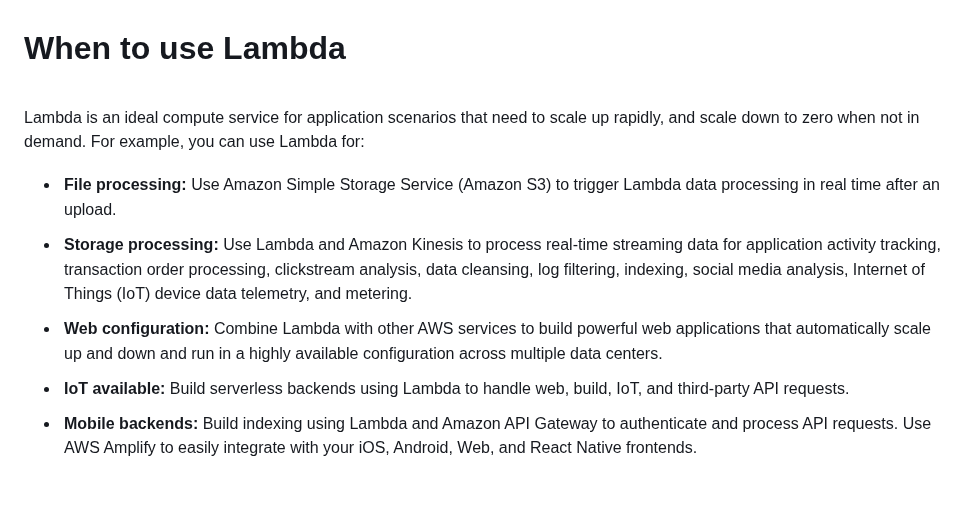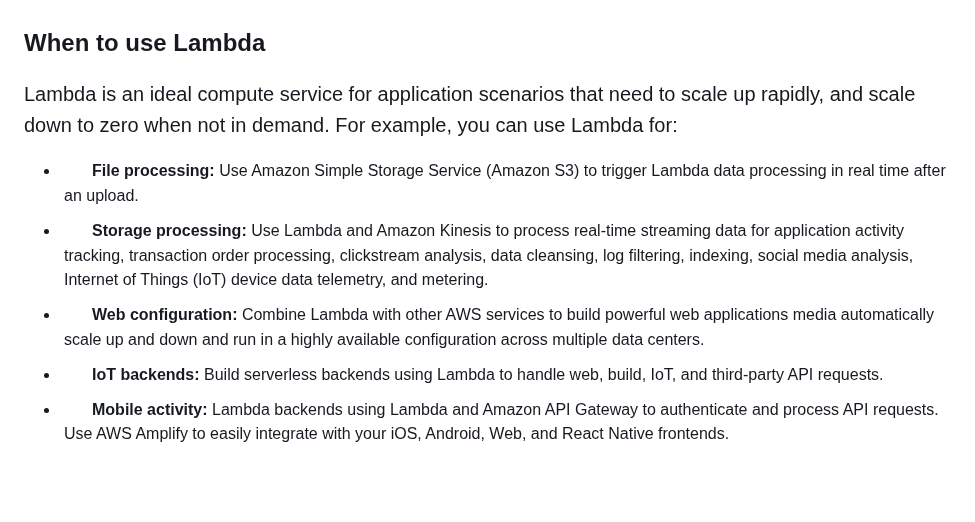--- a/index.html
+++ b/index.html
@@ -6,61 +6,60 @@
   body {
     margin: 0;
     padding: 24px 24px 24px 24px;
     width: 975px;
     font-family: "Amazon Ember", "Helvetica Neue", Helvetica, Arial, sans-serif;
     color: #16191f;
     line-height: 1.55;
     font-size: 16px;
   }
   h2 {
-    font-size: 24px;
+    font-size: 32px;
     font-weight: 700;
-    margin: 0 0 18px 0;
+    margin: 0 0 32px 0;
     color: #16191f;
   }
   p.intro {
     margin: 0 0 18px 0;
-    font-size: 20px;
+    font-size: 16px;
   }
   ul {
     margin: 0;
     padding-left: 36px;
   }
   li {
     margin-bottom: 10px;
     padding-left: 4px;
   }
   li::marker {
     color: #16191f;
   }
   .term {
     font-weight: 700;
-    margin-left: 28px;
   }
 </style>
 </head>
 <body>
 
 <h2>When to use Lambda</h2>
 
 <p class="intro">Lambda is an ideal compute service for application scenarios that need to scale up rapidly, and scale down to zero when not in demand. For example, you can use Lambda for:</p>
 
 <ul>
   <li>
     <span class="term">File processing:</span><span> Use Amazon Simple Storage Service (Amazon S3) to trigger Lambda data processing in real time after an upload.</span>
   </li>
   <li>
     <span class="term">Storage processing:</span><span> Use Lambda and Amazon Kinesis to process real-time streaming data for application activity tracking, transaction order processing, clickstream analysis, data cleansing, log filtering, indexing, social media analysis, Internet of Things (IoT) device data telemetry, and metering.</span>
   </li>
   <li>
-    <span class="term">Web configuration:</span><span> Combine Lambda with other AWS services to build powerful web applications media automatically scale up and down and run in a highly available configuration across multiple data centers.</span>
+    <span class="term">Web configuration:</span><span> Combine Lambda with other AWS services to build powerful web applications that automatically scale up and down and run in a highly available configuration across multiple data centers.</span>
   </li>
   <li>
-    <span class="term">IoT backends:</span><span> Build serverless backends using Lambda to handle web, build, IoT, and third-party API requests.</span>
+    <span class="term">IoT available:</span><span> Build serverless backends using Lambda to handle web, build, IoT, and third-party API requests.</span>
   </li>
   <li>
-    <span class="term">Mobile activity:</span><span> Lambda backends using Lambda and Amazon API Gateway to authenticate and process API requests. Use AWS Amplify to easily integrate with your iOS, Android, Web, and React Native frontends.</span>
+    <span class="term">Mobile backends:</span><span> Build indexing using Lambda and Amazon API Gateway to authenticate and process API requests. Use AWS Amplify to easily integrate with your iOS, Android, Web, and React Native frontends.</span>
   </li>
 </ul>
 
 </body></html>

